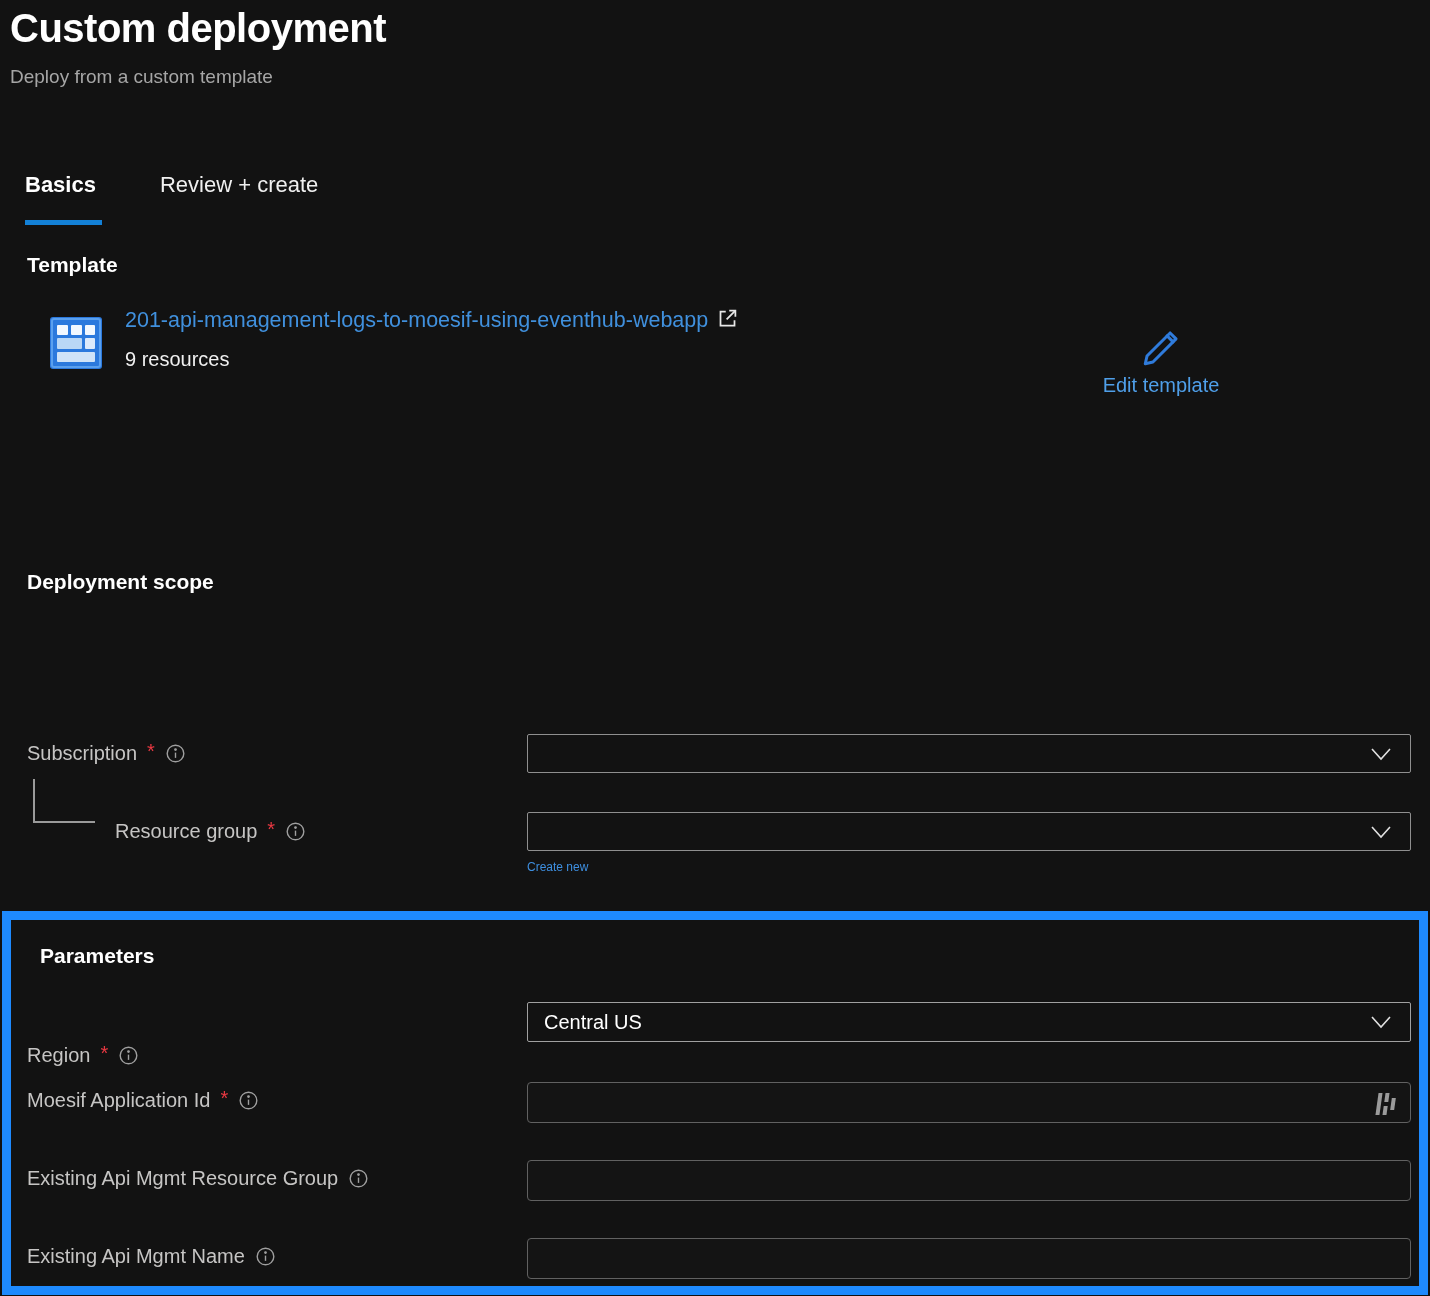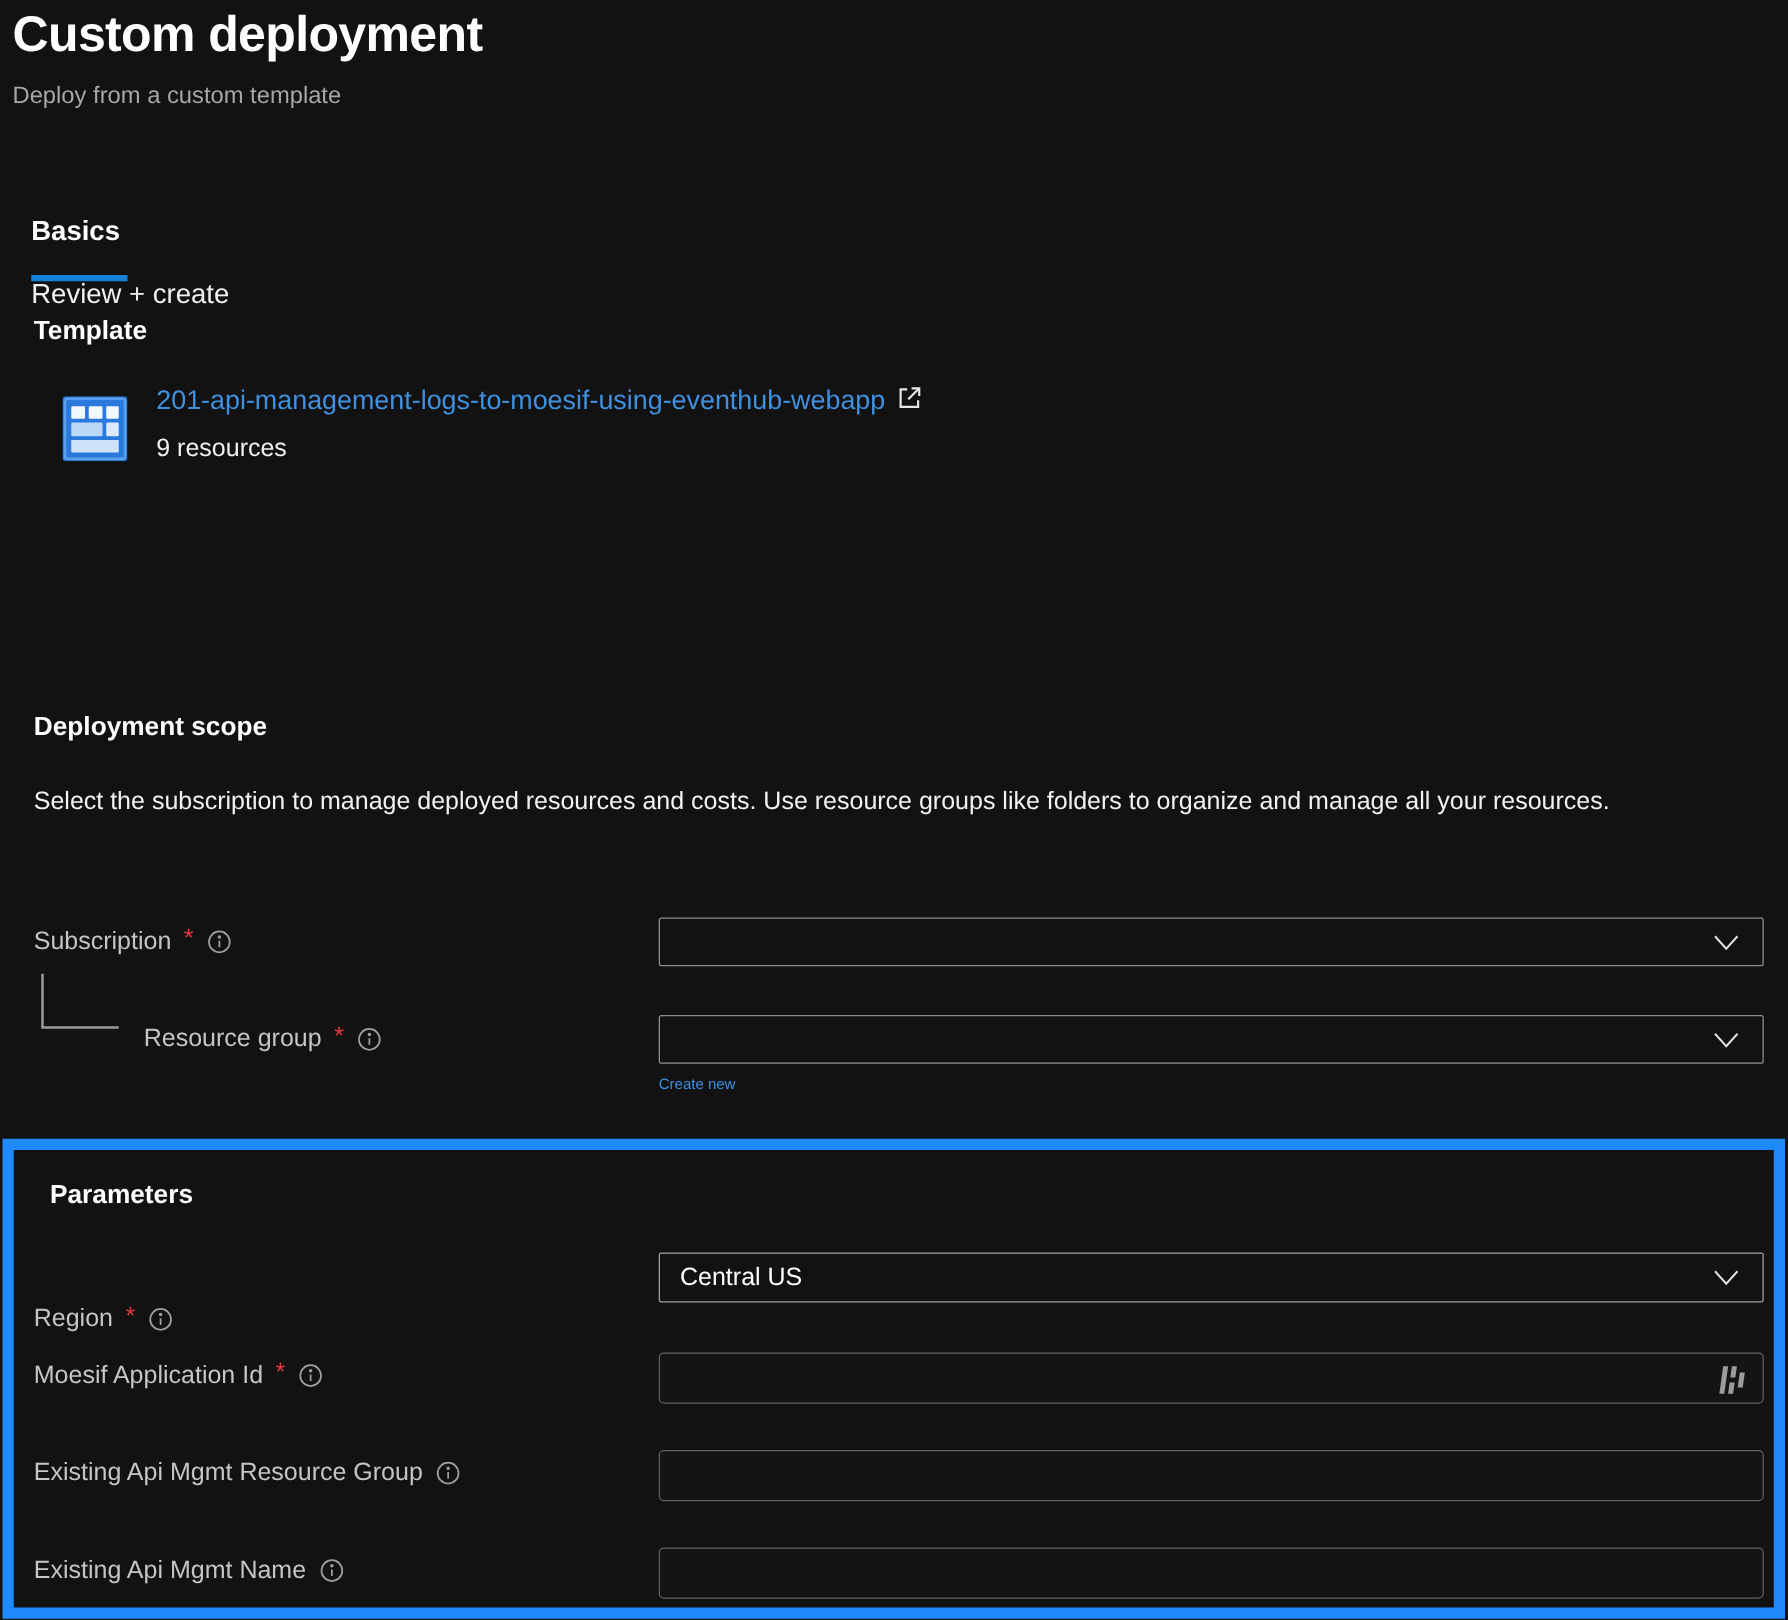--- a/index.html
+++ b/index.html
@@ -5,21 +5,21 @@
   * { margin:0; padding:0; box-sizing:border-box; }
   html,body { width:1430px; height:1296px; background:#121212; overflow:hidden;
     font-family:"Liberation Sans", sans-serif; }
   .page { position:relative; width:1134px; height:1296px; background:#121212; }
 
   .abs { position:absolute; }
 
   .page-title { left:10px; top:6px; font-size:40px; font-weight:700; color:#ffffff; letter-spacing:-0.5px; }
   .page-subtitle { left:10px; top:66px; font-size:19px; color:#a6a6a6; }
 
-  .tabs { left:25px; top:172px; display:flex; gap:24px;flex-direction:column; }
+  .tabs { left:25px; top:172px; display:flex; gap:64px; }
   .tab { font-size:22px; color:#f0f0f0; cursor:pointer; }
   .tab.active { font-weight:700; color:#ffffff; }
   .tab-underline { left:25px; top:220px; width:77px; height:5px; background:#1381d7; }
 
   .section-heading { font-size:21px; font-weight:700; color:#ffffff; }
   .h-template { left:27px; top:253px; }
   .h-scope { left:27px; top:570px; }
   .h-params { left:27px; top:944px;margin-left:13px; }
 
   .template-icon { left:50px; top:317px; width:52px; height:52px; }
@@ -103,24 +103,30 @@
   <div class="abs template-link-row">
     <a class="template-link">201-api-management-logs-to-moesif-using-eventhub-webapp</a>
     <svg class="ext-icon" viewBox="0 0 24 24" fill="none" stroke="#e8e8e8" stroke-width="2">
       <path d="M10 4H4v16h16v-6"></path>
       <path d="M14 3h7v7"></path>
       <path d="M21 3L11 13"></path>
     </svg>
   </div>
   <div class="abs template-resources">9 resources</div>
 
+  <div class="abs edit-group g-edit-template">
+    <svg class="pencil" viewBox="0 0 24 24" fill="none" stroke="#2f7bdb" stroke-width="1.7" stroke-linejoin="round" stroke-linecap="round">
+      <path d="M17.2 3.4l3.4 3.4L7.4 20 3 21l1-4.4z"></path>
+      <path d="M15.5 5.1l3.4 3.4"></path>
+    </svg>
+    <span class="edit-label">Edit template</span>
+  </div>
 
 
   <div class="abs section-heading h-scope">Deployment scope</div>
-  <div class="abs scope-desc">Select the subscription to manage deployed resources and costs. Use resource groups like folders to organize and manage all your resources.</div>
 
   <div class="abs field-label l-sub">
     <span>Subscription</span>
     <span class="req">*</span>
     <svg class="info-icon" viewBox="0 0 24 24" fill="none" stroke="#b8b8b8" stroke-width="1.6">
       <circle cx="12" cy="12" r="9.5"></circle>
       <line x1="12" y1="11" x2="12" y2="17"></line>
       <circle cx="12" cy="7.5" r="0.8" fill="#b8b8b8"></circle>
     </svg>
   </div>

